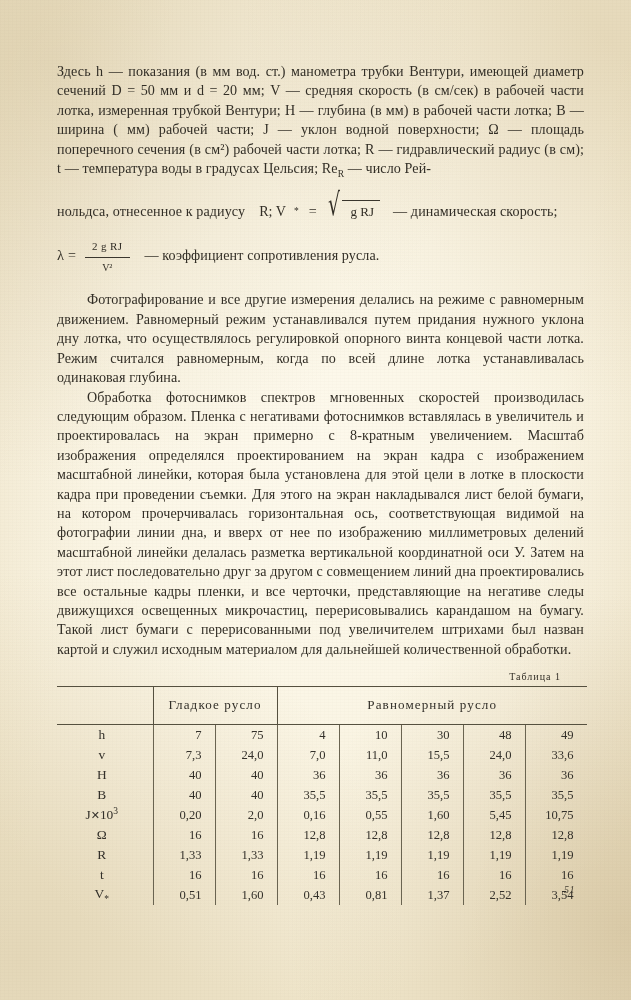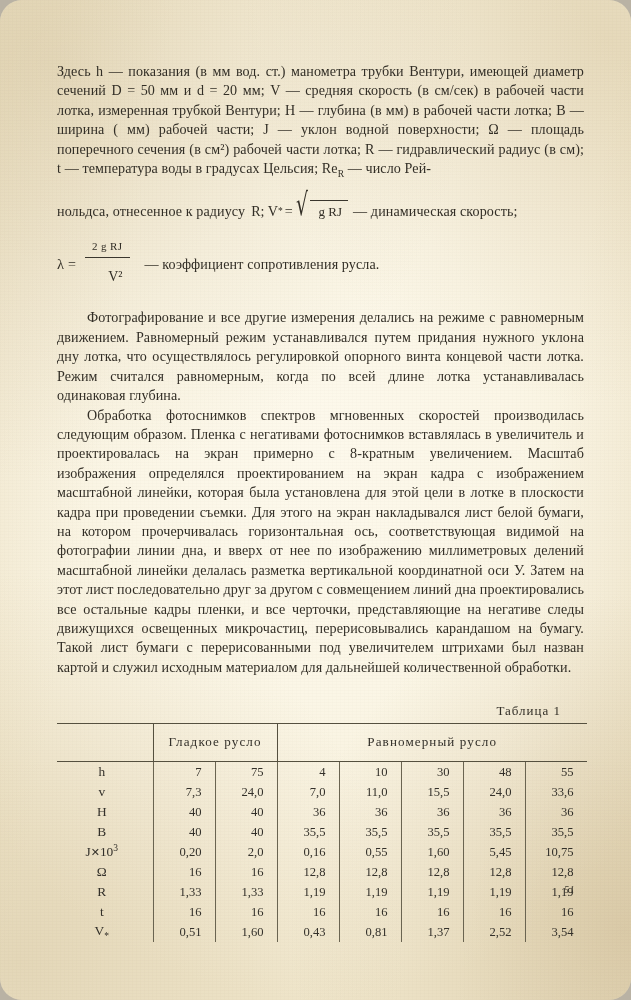--- a/index.html
+++ b/index.html
@@ -9,21 +9,20 @@
   }
   .page {
     position: relative;
     width: 631px;
     height: 1000px;
     overflow: hidden;
     background:
       radial-gradient(ellipse 70% 55% at 50% 45%, #fdf9ec 0%, #fbf6e6 45%, #f7f0dc 72%, #f2e9cf 100%);
     font-family: "Liberation Serif", "DejaVu Serif", serif;
     color: #2a2721;
-    border-radius: 22px;
   }
   
   .page::before {
     content: "";
     position: absolute;
     inset: 0;
     pointer-events: none;
     background:
       radial-gradient(circle at 8% 6%, rgba(196,176,134,.30), rgba(196,176,134,0) 38%),
       radial-gradient(circle at 96% 4%, rgba(193,170,126,.26), rgba(193,170,126,0) 32%),
@@ -59,21 +58,21 @@
 
   
   .formula-line {
     display: flex;
     align-items: center;
     font-size: 14.1px;
     line-height: 19.4px;
     color: #322e26;
     white-space: nowrap;
   }
-  .formula-line.first { margin-top: 16px; }
+  .formula-line.first { margin-top: 16px; gap: 8px; }
   .formula-line.second { margin-top: 13px; margin-bottom: 14px; }
   .formula-line .txt { letter-spacing: .1px; }
   .sqrt-expr {
     display: inline-flex;
     align-items: stretch;
     margin: 0 5px 0 1px;
     position: relative;
     top: -1px;
   }
   .sqrt-sign {
@@ -99,38 +98,38 @@
     margin: 0 7px;
     position: relative;
     top: 1px;
   }
   .frac .num {
     font-size: 11px;
     padding: 0 7px 1px 7px;
     letter-spacing: .4px;
   }
   .frac .den {
-    font-size: 14px;
+    font-size: 10px;
     border-top: 1.3px solid #3a362d;
-    padding: 9px 7px;
+    padding: 0 7px;
     width: 100%;
-    text-align: right;
+    text-align: center;
     box-sizing: border-box;
   }
   .lam { font-size: 14.5px; padding-right: 2px; }
   .eqsign { padding: 0 2px; }
   sub.small { font-size: 9.5px; }
   sup.small { font-size: 9.5px; vertical-align: super; }
 
   
   .table-caption {
-    margin-top: 26px;
+    margin-top: 12px;
     text-align: right;
     padding-right: 23px;
-    font-size: 13px;
+    font-size: 10px;
     letter-spacing: 1px;
     color: #332f27;
   }
   table.data {
     margin-top: 4px;
     width: 100%;
     border-collapse: collapse;
     font-size: 12.6px;
     color: #33302a;
     table-layout: fixed;
@@ -248,21 +247,21 @@
       </thead>
       <tbody>
         <tr>
           <td class="rowlabel">h</td>
           <td class="val"><span class="inner">7</span></td>
           <td class="val"><span class="inner">75</span></td>
           <td class="val"><span class="inner">4</span></td>
           <td class="val"><span class="inner">10</span></td>
           <td class="val"><span class="inner">30</span></td>
           <td class="val"><span class="inner">48</span></td>
-          <td class="val"><span class="inner">55</span></td>
+          <td class="val"><span class="inner">49</span></td>
         </tr>
         <tr>
           <td class="rowlabel">v</td>
           <td class="val"><span class="inner">7,3</span></td>
           <td class="val"><span class="inner">24,0</span></td>
           <td class="val"><span class="inner">7,0</span></td>
           <td class="val"><span class="inner">11,0</span></td>
           <td class="val"><span class="inner">15,5</span></td>
           <td class="val"><span class="inner">24,0</span></td>
           <td class="val"><span class="inner">33,6</span></td>

